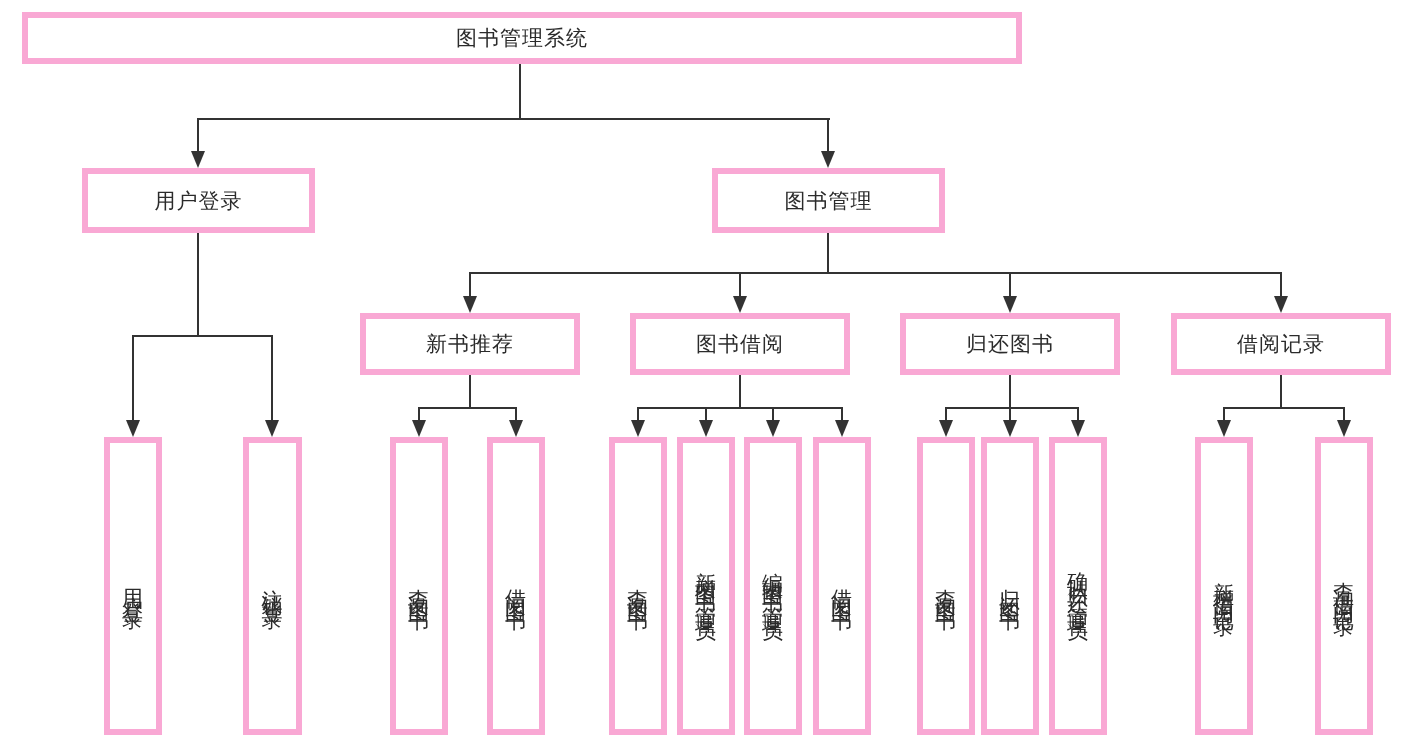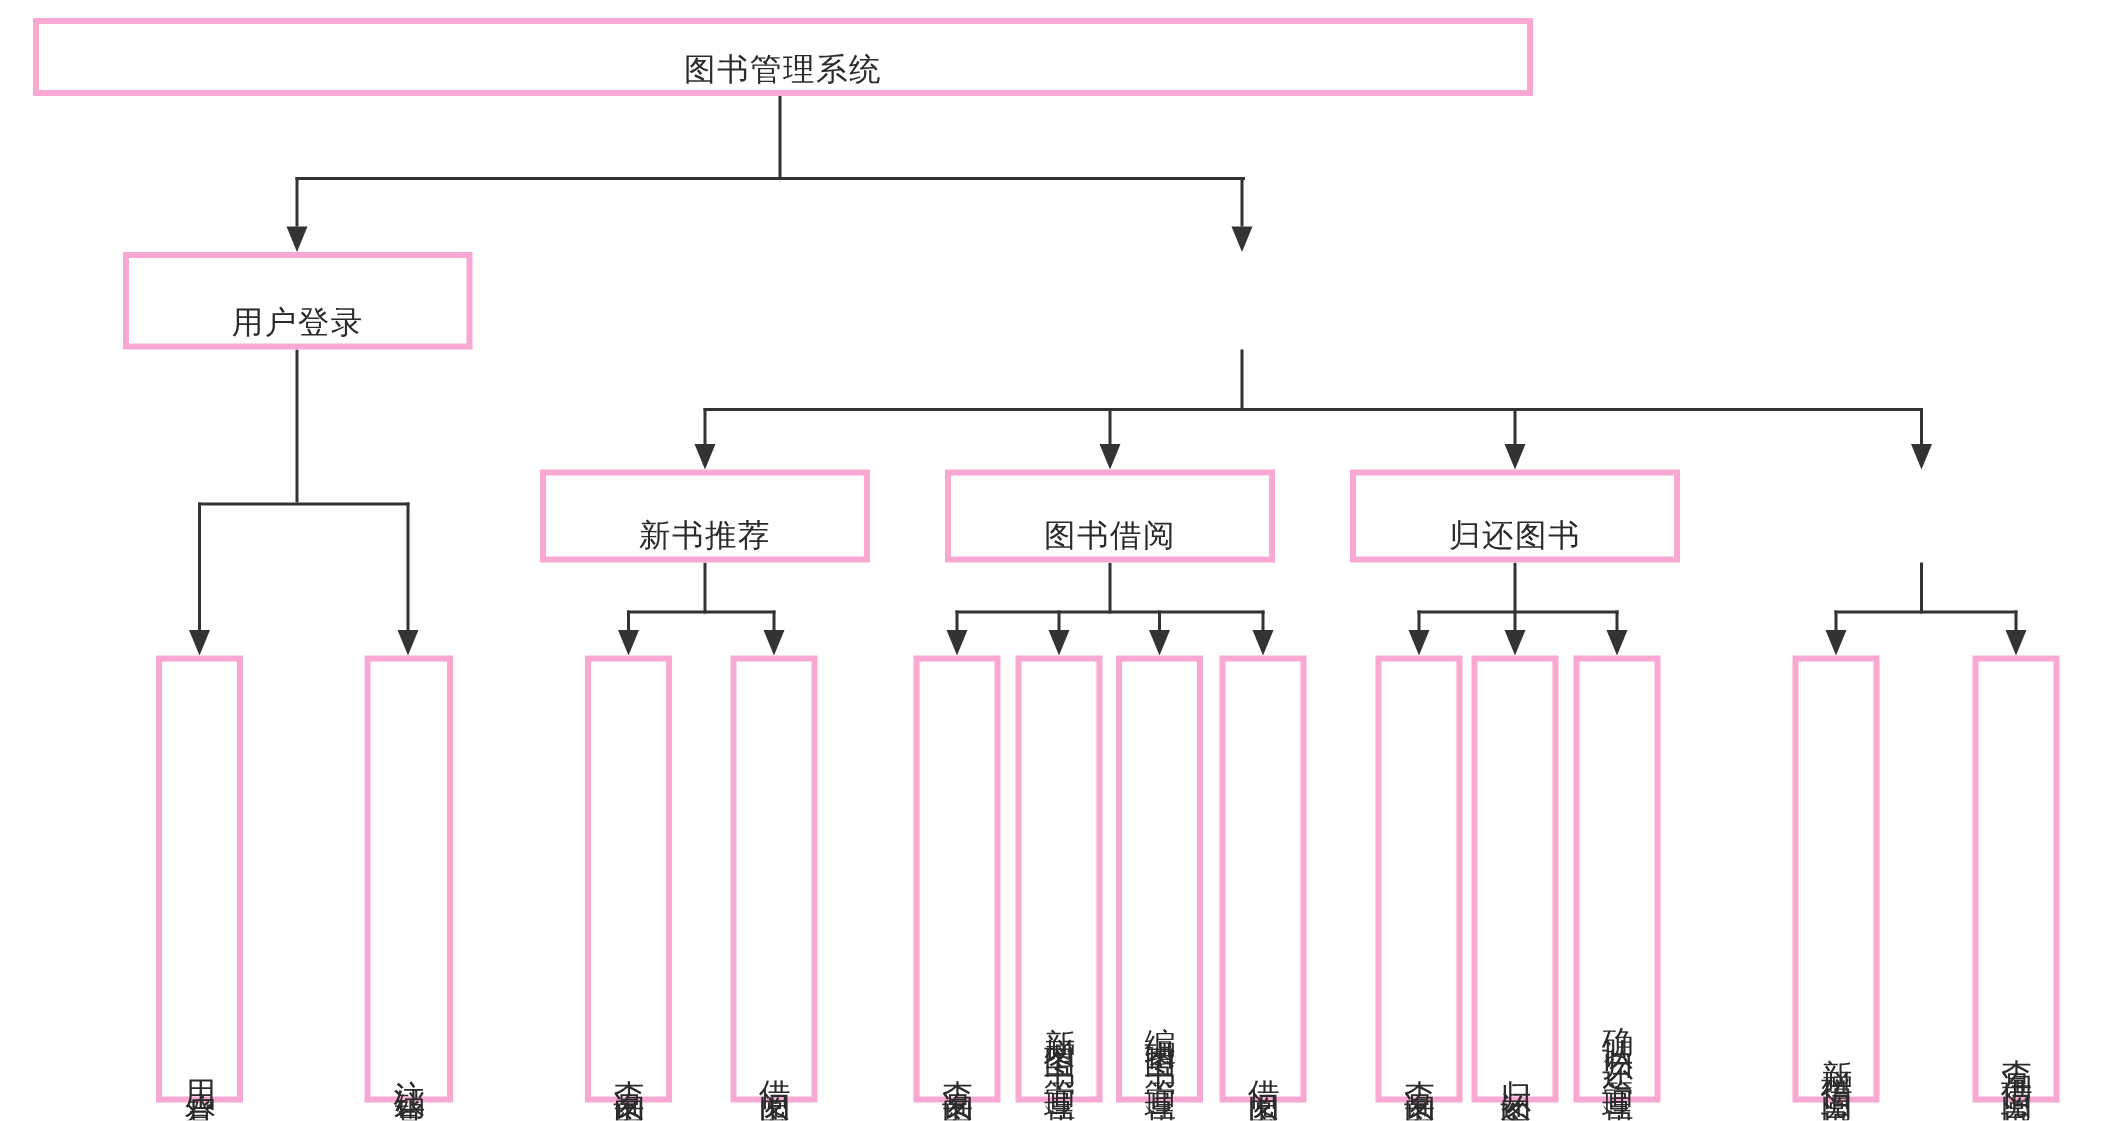--- a/index.html
+++ b/index.html
@@ -7,24 +7,24 @@
     position: relative;
     width: 1405px;
     height: 747px;
     background: #ffffff;
     font-family: "Liberation Sans", sans-serif;
     overflow: hidden;
   }
   .node {
     position: absolute;
     box-sizing: border-box;
-    border: 4px solid #f9a8d4;
+    border: 6px solid #f9a8d4;
     background: #ffffff;
     display: flex;
-    align-items: flex-end;
+    align-items: center;
     justify-content: center;
     color: #2b2b2b;
     z-index: 2;
   }
   .h-node { font-size: 21px; letter-spacing: 1px; }
   .leaf { font-size: 21px; }
   .leaf .vtext {
     writing-mode: vertical-rl;
     text-orientation: mixed;
     letter-spacing: 7px;
@@ -63,20 +63,23 @@
   <div class="vline" style="left:519px;top:64px;height:54px"></div>
   <div class="hline" style="left:197px;top:118px;width:633px"></div>
   <div class="vline" style="left:197px;top:118px;height:33px"></div>
   <div class="arrow" style="left:191px;top:151px"></div>
   <div class="vline" style="left:827px;top:118px;height:33px"></div>
   <div class="arrow" style="left:821px;top:151px"></div>
 
   <div class="node h-node" style="left:82px;top:168px;width:233px;height:65px">
     <span>用户登录</span>
   </div>
+  <div class="node h-node" style="left:712px;top:168px;width:233px;height:65px">
+    <span>图书管理</span>
+  </div>
 
   <div class="vline" style="left:197px;top:233px;height:102px"></div>
   <div class="hline" style="left:132px;top:335px;width:141px"></div>
   <div class="vline" style="left:132px;top:335px;height:85px"></div>
   <div class="arrow" style="left:126px;top:420px"></div>
   <div class="vline" style="left:271px;top:335px;height:85px"></div>
   <div class="arrow" style="left:265px;top:420px"></div>
 
   <div class="vline" style="left:827px;top:233px;height:41px"></div>
   <div class="hline" style="left:469px;top:272px;width:813px"></div>
@@ -90,20 +93,23 @@
   <div class="arrow" style="left:1274px;top:296px"></div>
 
   <div class="node h-node" style="left:360px;top:313px;width:220px;height:62px">
     <span>新书推荐</span>
   </div>
   <div class="node h-node" style="left:630px;top:313px;width:220px;height:62px">
     <span>图书借阅</span>
   </div>
   <div class="node h-node" style="left:900px;top:313px;width:220px;height:62px">
     <span>归还图书</span>
+  </div>
+  <div class="node h-node" style="left:1171px;top:313px;width:220px;height:62px">
+    <span>借阅记录</span>
   </div>
 
   <div class="vline" style="left:469px;top:375px;height:34px"></div>
   <div class="hline" style="left:418px;top:407px;width:99px"></div>
   <div class="vline" style="left:418px;top:407px;height:13px"></div>
   <div class="arrow" style="left:412px;top:420px"></div>
   <div class="vline" style="left:515px;top:407px;height:13px"></div>
   <div class="arrow" style="left:509px;top:420px"></div>
 
   <div class="vline" style="left:739px;top:375px;height:34px"></div>

